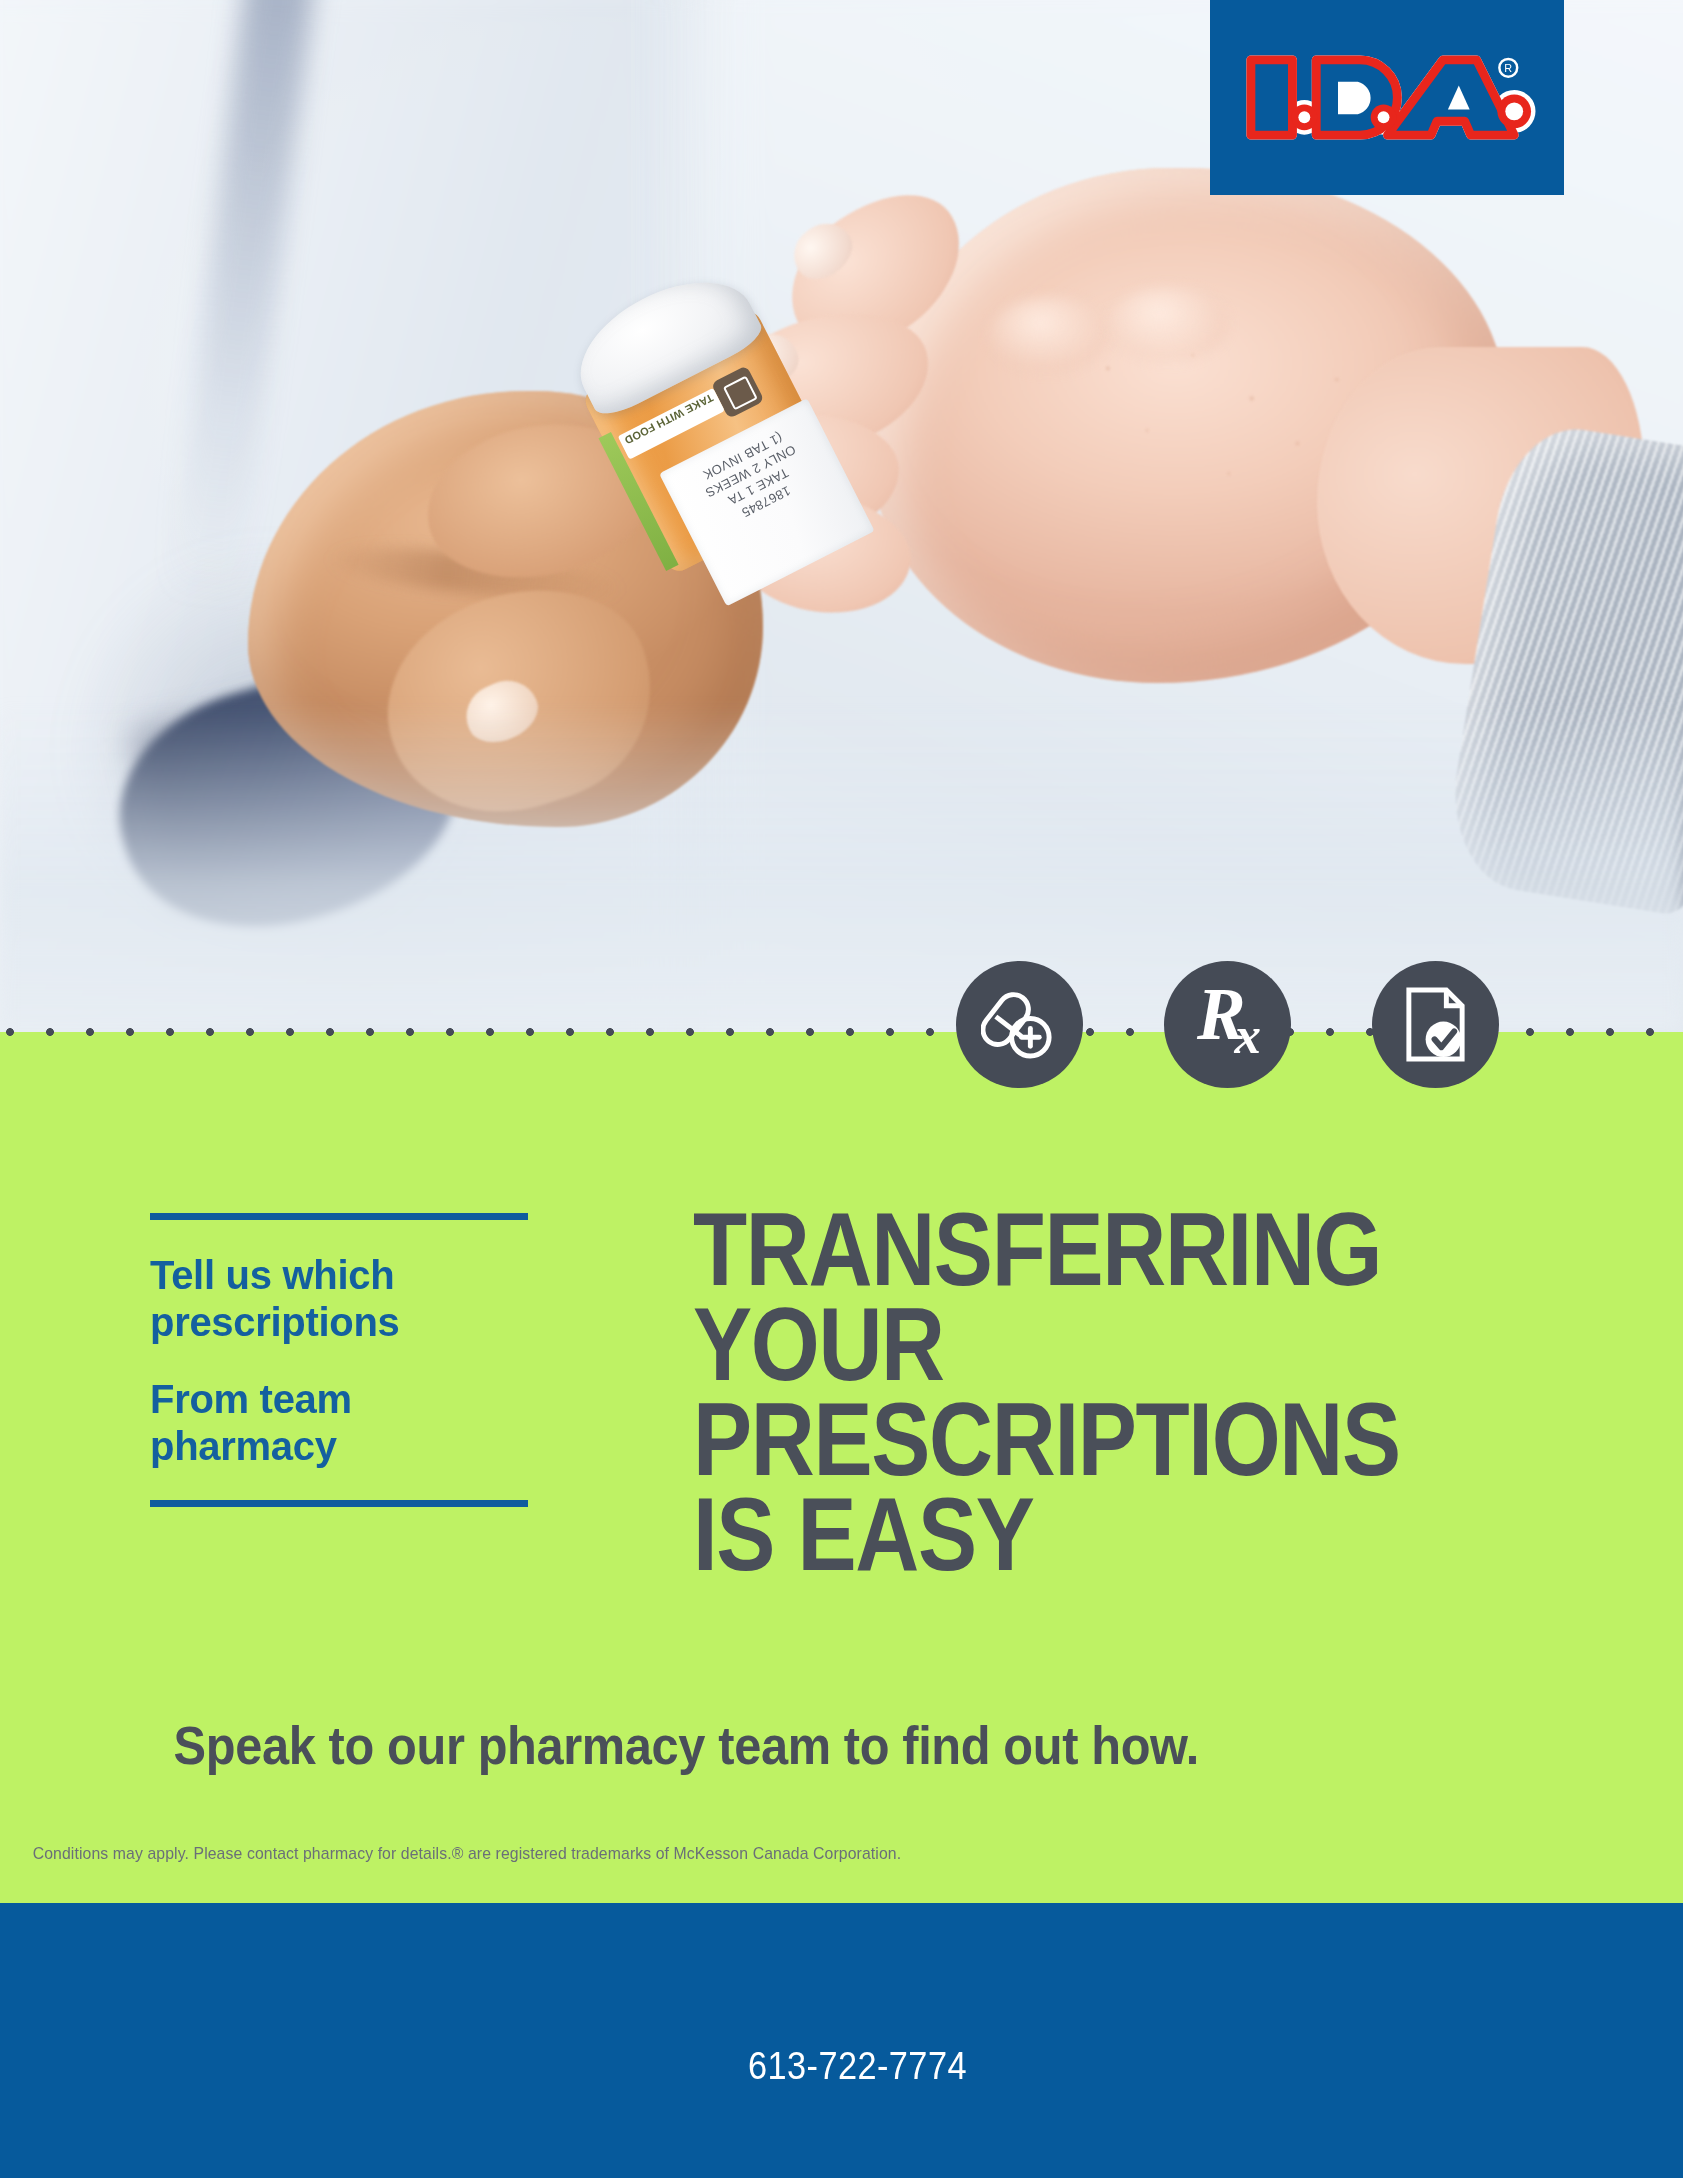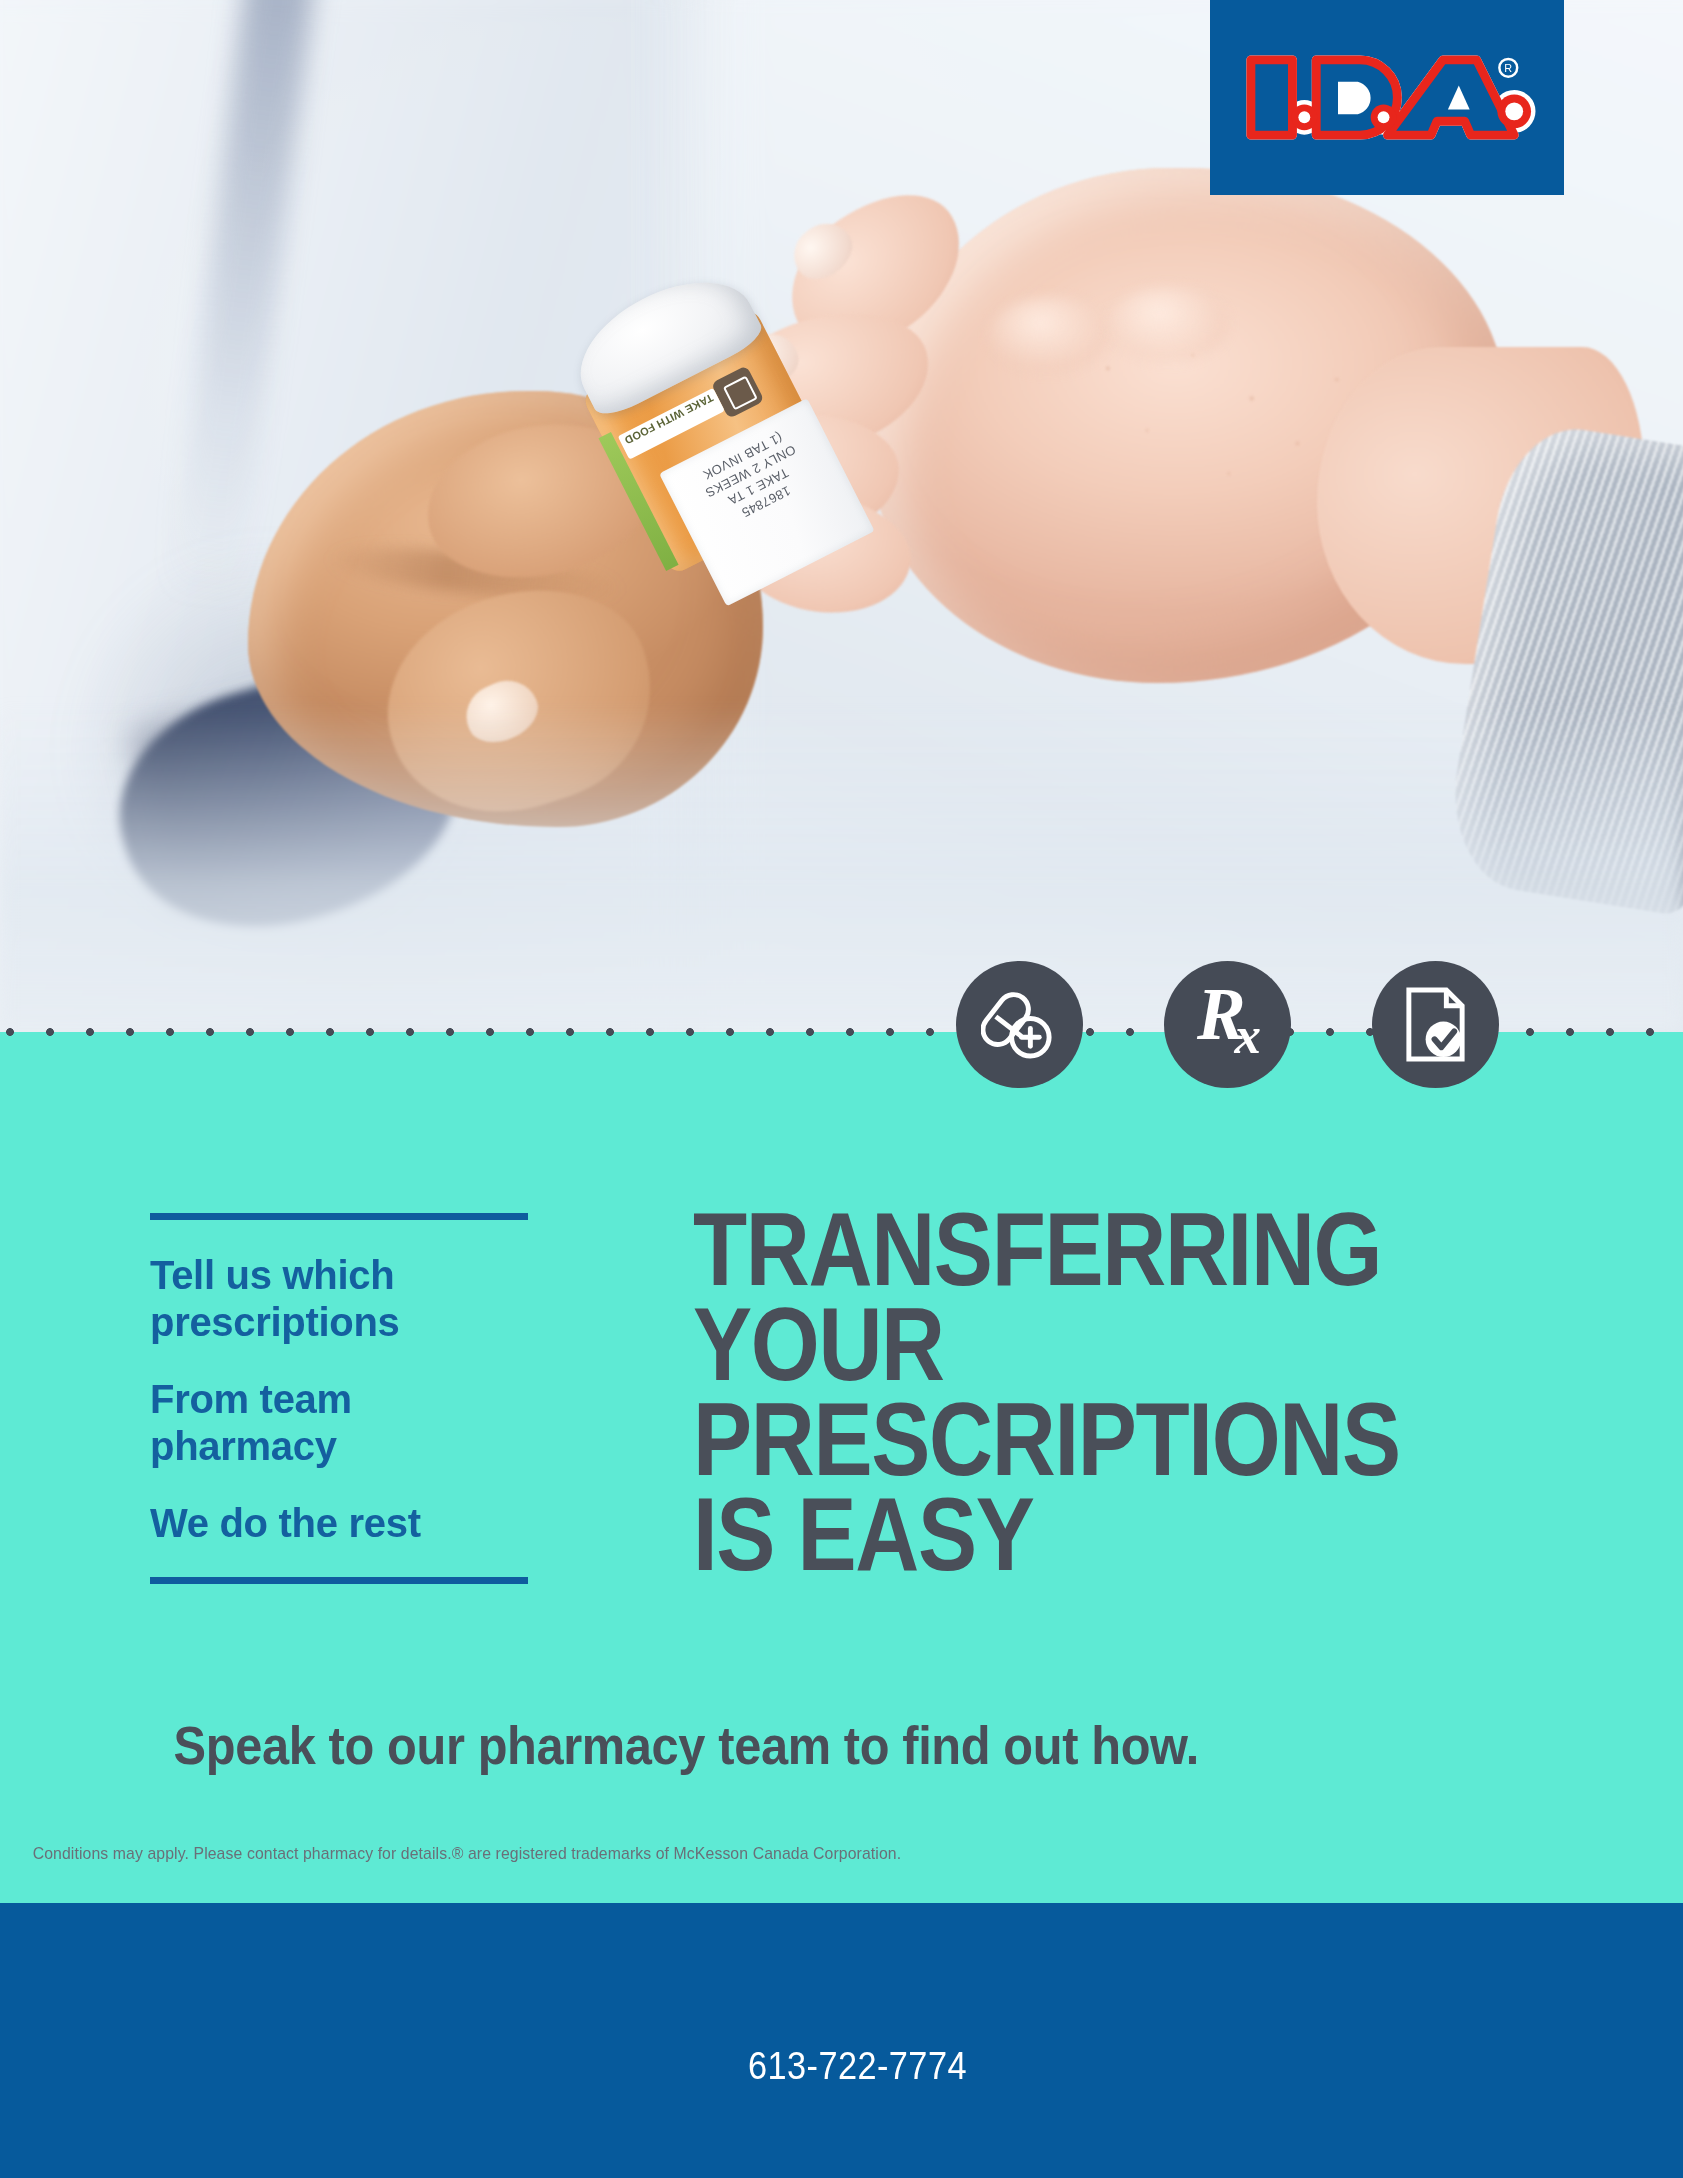--- a/index.html
+++ b/index.html
@@ -366,21 +366,21 @@
     align-items: center;
     justify-content: center;
   }
   .logo-art { position: relative; width: 297px; height: 103px; }
 
   
   .lower {
     position: absolute;
     left: 0; top: 1032px;
     width: 1683px; height: 871px;
-    background: #5eead4;
+    background: #bef264;
   }
 
   .bullets {
     position: absolute;
     left: 150px; top: 181px;
     width: 378px;
   }
   .brule {
     width: 378px; height: 7px;
     background: #0f5c9e;
@@ -589,21 +589,20 @@
       </svg>
     </div>
   </div>
 
   <div class="lower">
 
     <div class="bullets">
       <div class="brule top"></div>
       <div class="bitem">Tell us which prescriptions</div>
       <div class="bitem">From team pharmacy</div>
-      <div class="bitem">We do the rest</div>
       <div class="brule bot"></div>
     </div>
 
     <div class="headline">
       <div>TRANSFERRING</div>
       <div>YOUR</div>
       <div>PRESCRIPTIONS</div>
       <div>IS EASY</div>
     </div>
 

